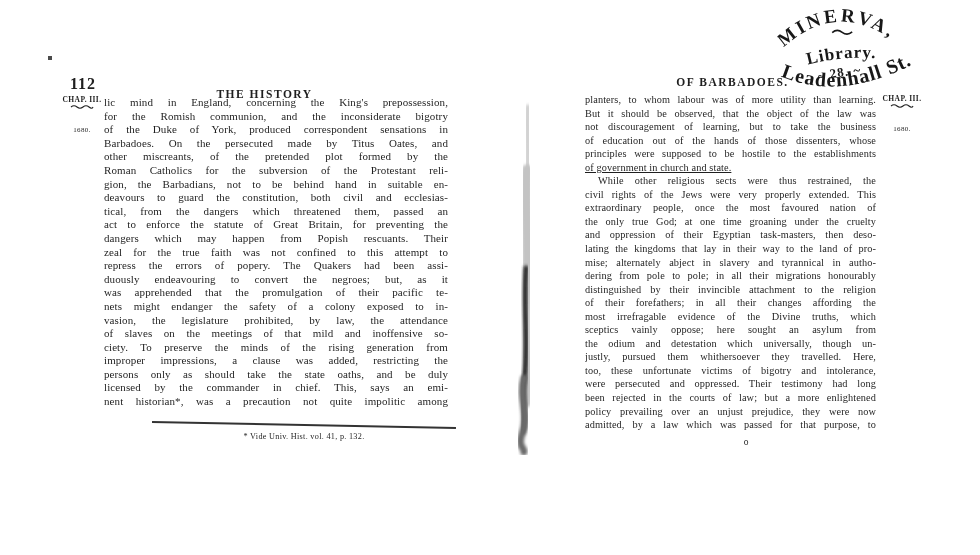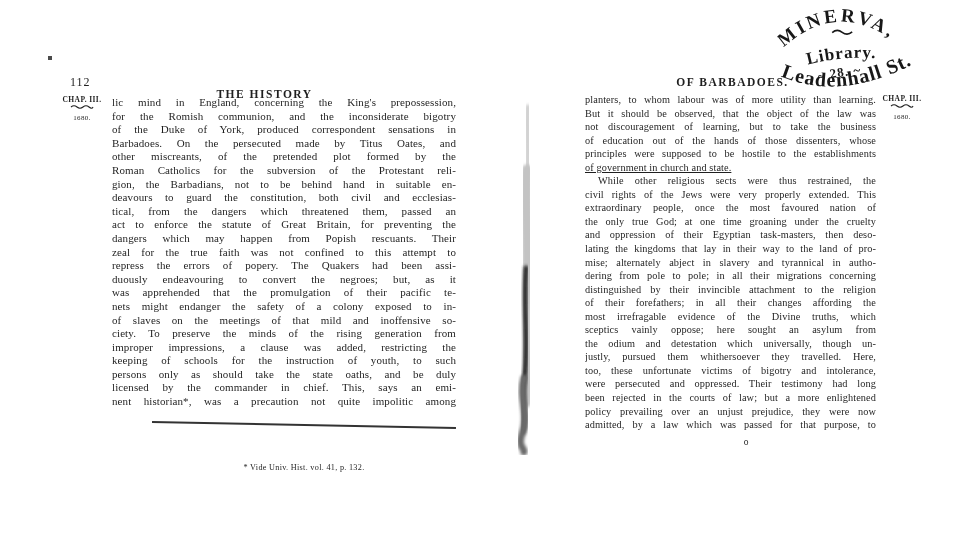--- a/index.html
+++ b/index.html
@@ -3,46 +3,46 @@
 <meta charset="utf-8">
 <style>
   html,body { margin:0; padding:0; background:#e8e8e8; }
   .scan {
     position:relative; width:980px; height:555px;
     background:#ffffff; overflow:hidden;
     font-family:"Liberation Serif","DejaVu Serif",serif;
     color:#1f1f1f;
   }
   
-  .pagenum { position:absolute; left:70px; top:75px; font-size:12px; letter-spacing:1px; }
+  .pagenum { position:absolute; left:70px; top:75px; font-size:16px; letter-spacing:1px;font-weight:bold; }
   .runtitle { position:absolute; top:76px; font-size:11.5px; letter-spacing:1.5px; font-weight:bold; text-align:center; }
   .runtitle.left { left:182px; width:165px;margin-top:12px; }
   .runtitle.right { left:640px; width:185px; }
   
   .marginnote { position:absolute; width:54px; text-align:center; font-size:7.5px; letter-spacing:0.4px; }
   .marginnote.left { left:55px; top:95px; }
   .marginnote.right { left:875px; top:94px; }
   .marginnote .chap { font-weight:bold; }
-  .marginnote .yr { font-size:7px; margin-top:5px; }
+  .marginnote .yr { font-size:7px; margin-top:17px; }
   .squig { display:block; margin:0 auto; }
   
   .bodycol { position:absolute; }
-  .bodycol.left { left:112px; top:96px; width:344px; font-size:11px; }
+  .bodycol.left { left:104px; top:96px; width:344px; font-size:11px; }
   .bodycol.right { left:585px; top:93px; width:291px; font-size:10.3px; }
   .bodyline {
     height:13.6px; line-height:13.6px; overflow:hidden;
     text-align:justify; text-align-last:justify; text-justify:inter-word;
     white-space:nowrap; letter-spacing:0.1px;
   }
   .bodycol.right .bodyline { height:13.55px; line-height:13.55px; }
   .bodyline.nojust { text-align:left; text-align-last:left;text-decoration:underline; }
   .bodyline.indent { text-indent:13px; }
   
   .footrule { position:absolute; left:152px; top:424px; width:304px; height:2px; background:#333; transform:rotate(1.1deg); }
-  .footnote { position:absolute; left:152px; top:432px; width:304px; text-align:center; font-size:8.2px; letter-spacing:0.3px;margin-top:31px; }
+  .footnote { position:absolute; left:152px; top:432px; width:304px; text-align:center; font-size:8.2px; letter-spacing:0.3px; }
   
   .sigmark { position:absolute; left:736px; top:437px; width:20px; text-align:center; font-size:9.5px; }
   
   .speck { position:absolute; left:48px; top:56px; width:4px; height:4px; background:#4a4a4a; }
   
   .stamp { position:absolute; left:778px; top:0px; width:202px; height:110px; transform:rotate(-2deg); }
   .gutter { position:absolute; left:500px; top:100px; width:56px; height:355px; }
 </style>
 </head>
 <body>
@@ -70,24 +70,24 @@
       <div class="bodyline">gion, the Barbadians, not to be behind hand in suitable en-</div>
       <div class="bodyline">deavours to guard the constitution, both civil and ecclesias-</div>
       <div class="bodyline">tical, from the dangers which threatened them, passed an</div>
       <div class="bodyline">act to enforce the statute of Great Britain, for preventing the</div>
       <div class="bodyline">dangers which may happen from Popish rescuants.  Their</div>
       <div class="bodyline">zeal for the true faith was not confined to this attempt to</div>
       <div class="bodyline">repress the errors of popery.  The Quakers had been assi-</div>
       <div class="bodyline">duously endeavouring to convert the negroes; but, as it</div>
       <div class="bodyline">was apprehended that the promulgation of their pacific te-</div>
       <div class="bodyline">nets might endanger the safety of a colony exposed to in-</div>
+      <div class="bodyline">vasion, the legislature prohibited, by law, the attendance</div>
       <div class="bodyline">of slaves on the meetings of that mild and inoffensive so-</div>
       <div class="bodyline">ciety.  To preserve the minds of the rising generation from</div>
       <div class="bodyline">improper impressions, a clause was added, restricting the</div>
-      <div class="bodyline">keeping of schools for the instruction of youth, to such</div>
       <div class="bodyline">persons only as should take the state oaths, and be duly</div>
       <div class="bodyline">licensed by the commander in chief.  This, says an emi-</div>
       <div class="bodyline">nent historian*, was a precaution not quite impolitic among</div>
     </div>
 
   <div class="footrule"></div>
   <div class="footnote">* Vide Univ. Hist. vol. 41, p. 132.</div>
 
   <svg class="gutter" viewBox="0 0 56 355">
     <defs>
@@ -117,21 +117,21 @@
       <div class="bodyline">of education out of the hands of those dissenters, whose</div>
       <div class="bodyline">principles were supposed to be hostile to the establishments</div>
       <div class="bodyline nojust">of government in church and state.</div>
       <div class="bodyline indent">While other religious sects were thus restrained, the</div>
       <div class="bodyline">civil rights of the Jews were very properly extended.  This</div>
       <div class="bodyline">extraordinary people, once the most favoured nation of</div>
       <div class="bodyline">the only true God; at one time groaning under the cruelty</div>
       <div class="bodyline">and oppression of their Egyptian task-masters, then deso-</div>
       <div class="bodyline">lating the kingdoms that lay in their way to the land of pro-</div>
       <div class="bodyline">mise; alternately abject in slavery and tyrannical in autho-</div>
-      <div class="bodyline">dering from pole to pole; in all their migrations concerning</div>
+      <div class="bodyline">dering from pole to pole; in all their migrations honourably</div>
       <div class="bodyline">distinguished by their invincible attachment to the religion</div>
       <div class="bodyline">of their forefathers; in all their changes affording the</div>
       <div class="bodyline">most irrefragable evidence of the Divine truths, which</div>
       <div class="bodyline">sceptics vainly oppose; here sought an asylum from</div>
       <div class="bodyline">the odium and detestation which universally, though un-</div>
       <div class="bodyline">justly, pursued them whithersoever they travelled.  Here,</div>
       <div class="bodyline">too, these unfortunate victims of bigotry and intolerance,</div>
       <div class="bodyline">were persecuted and oppressed.  Their testimony had long</div>
       <div class="bodyline">been rejected in the courts of law; but a more enlightened</div>
       <div class="bodyline">policy prevailing over an unjust prejudice, they were now</div>

